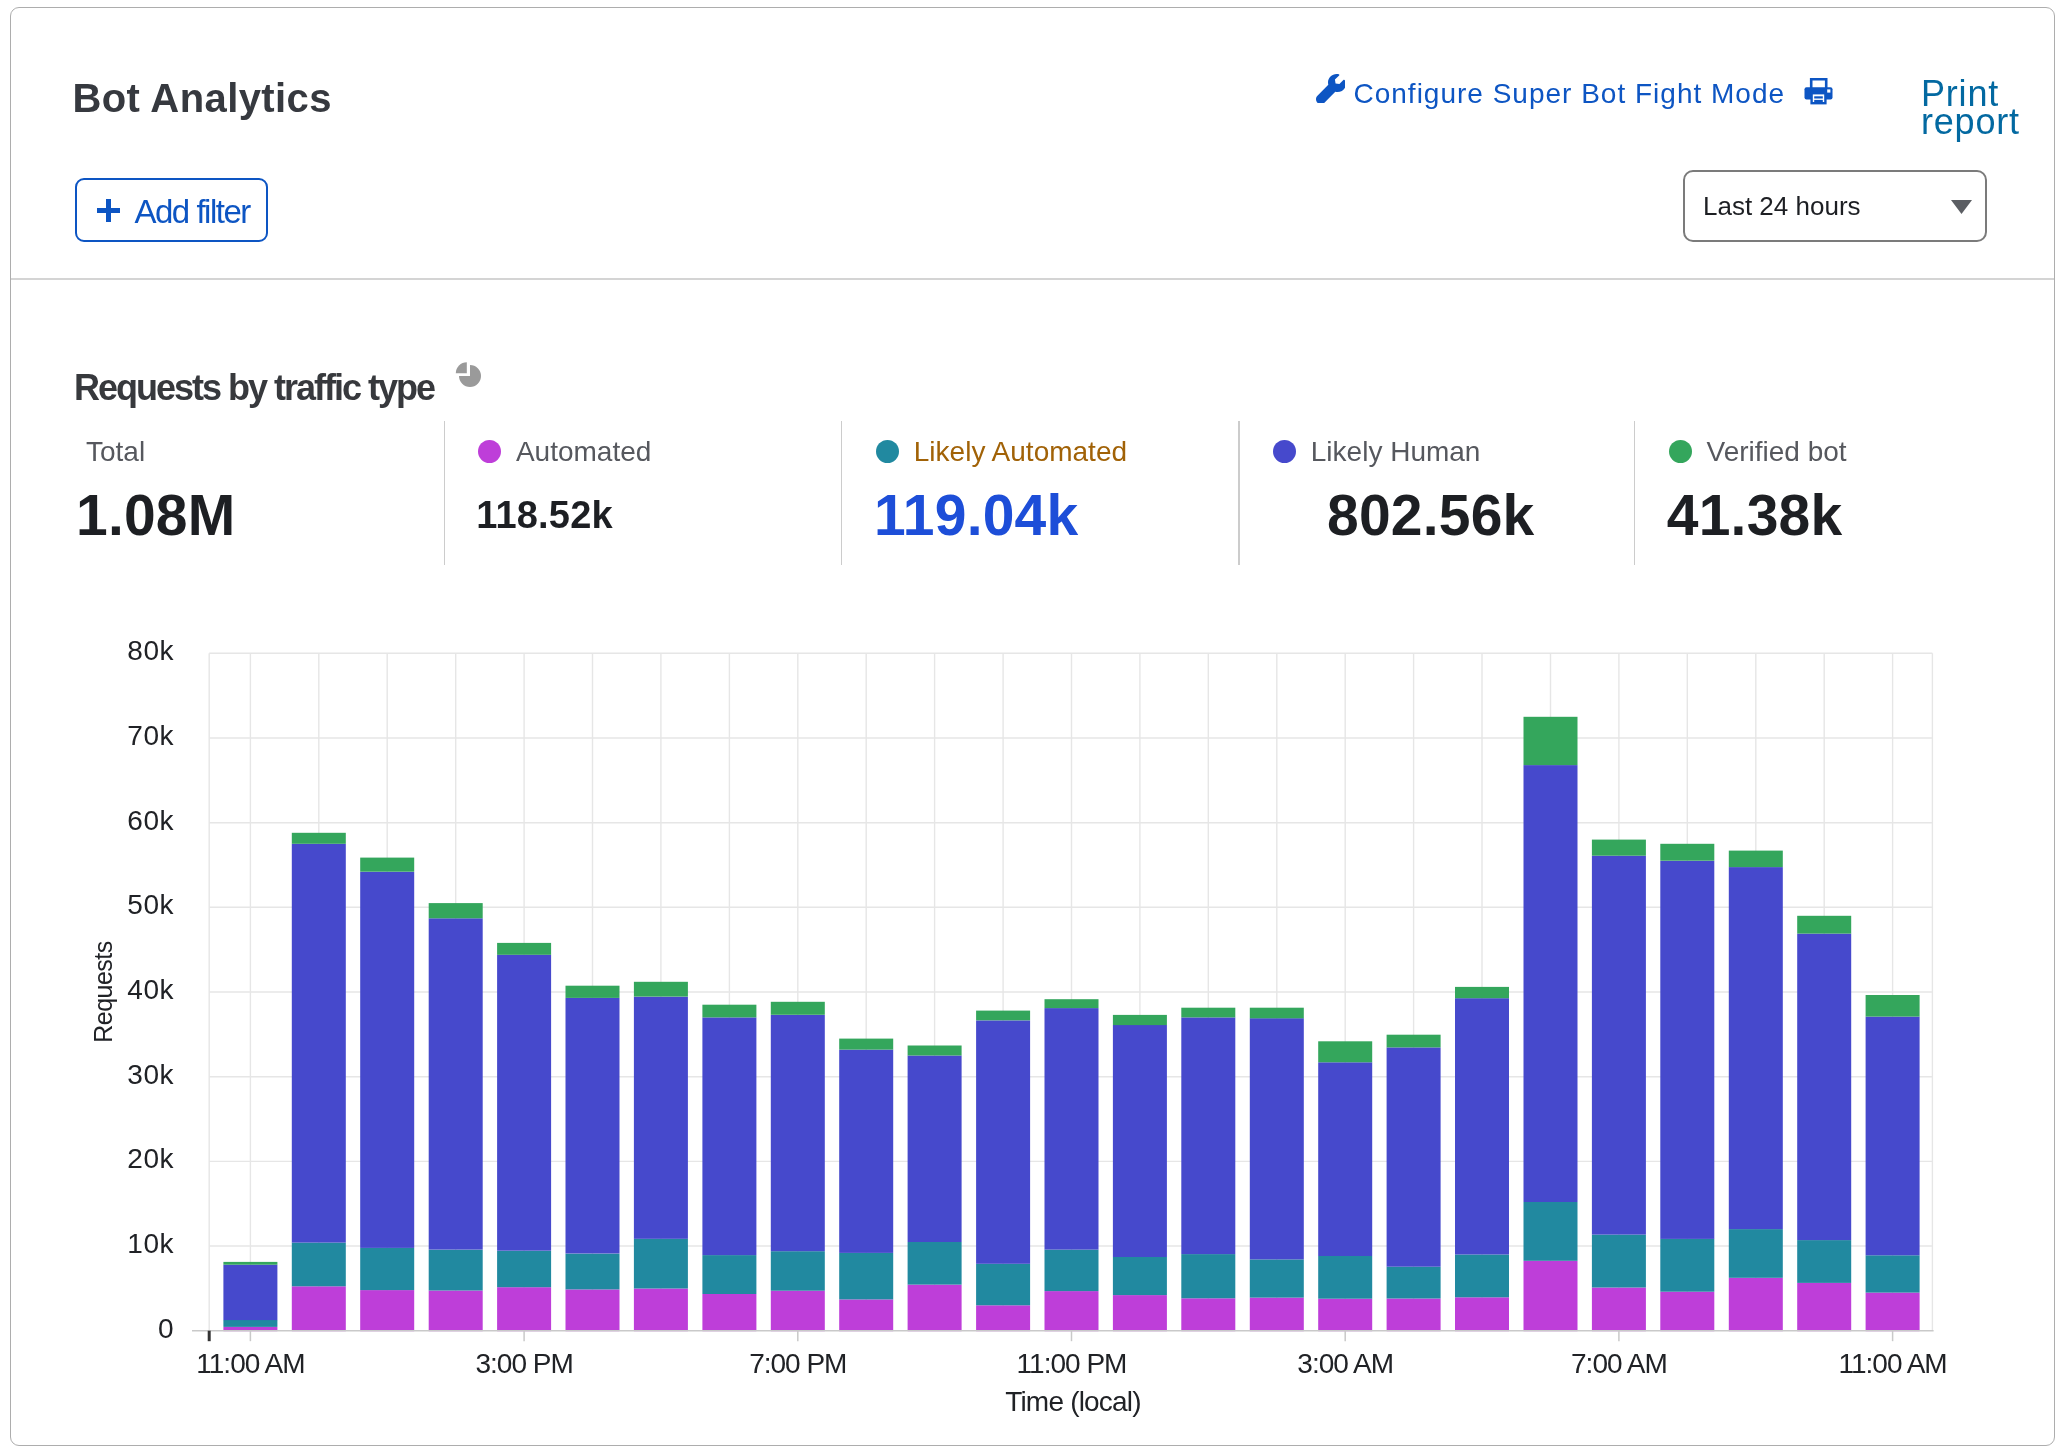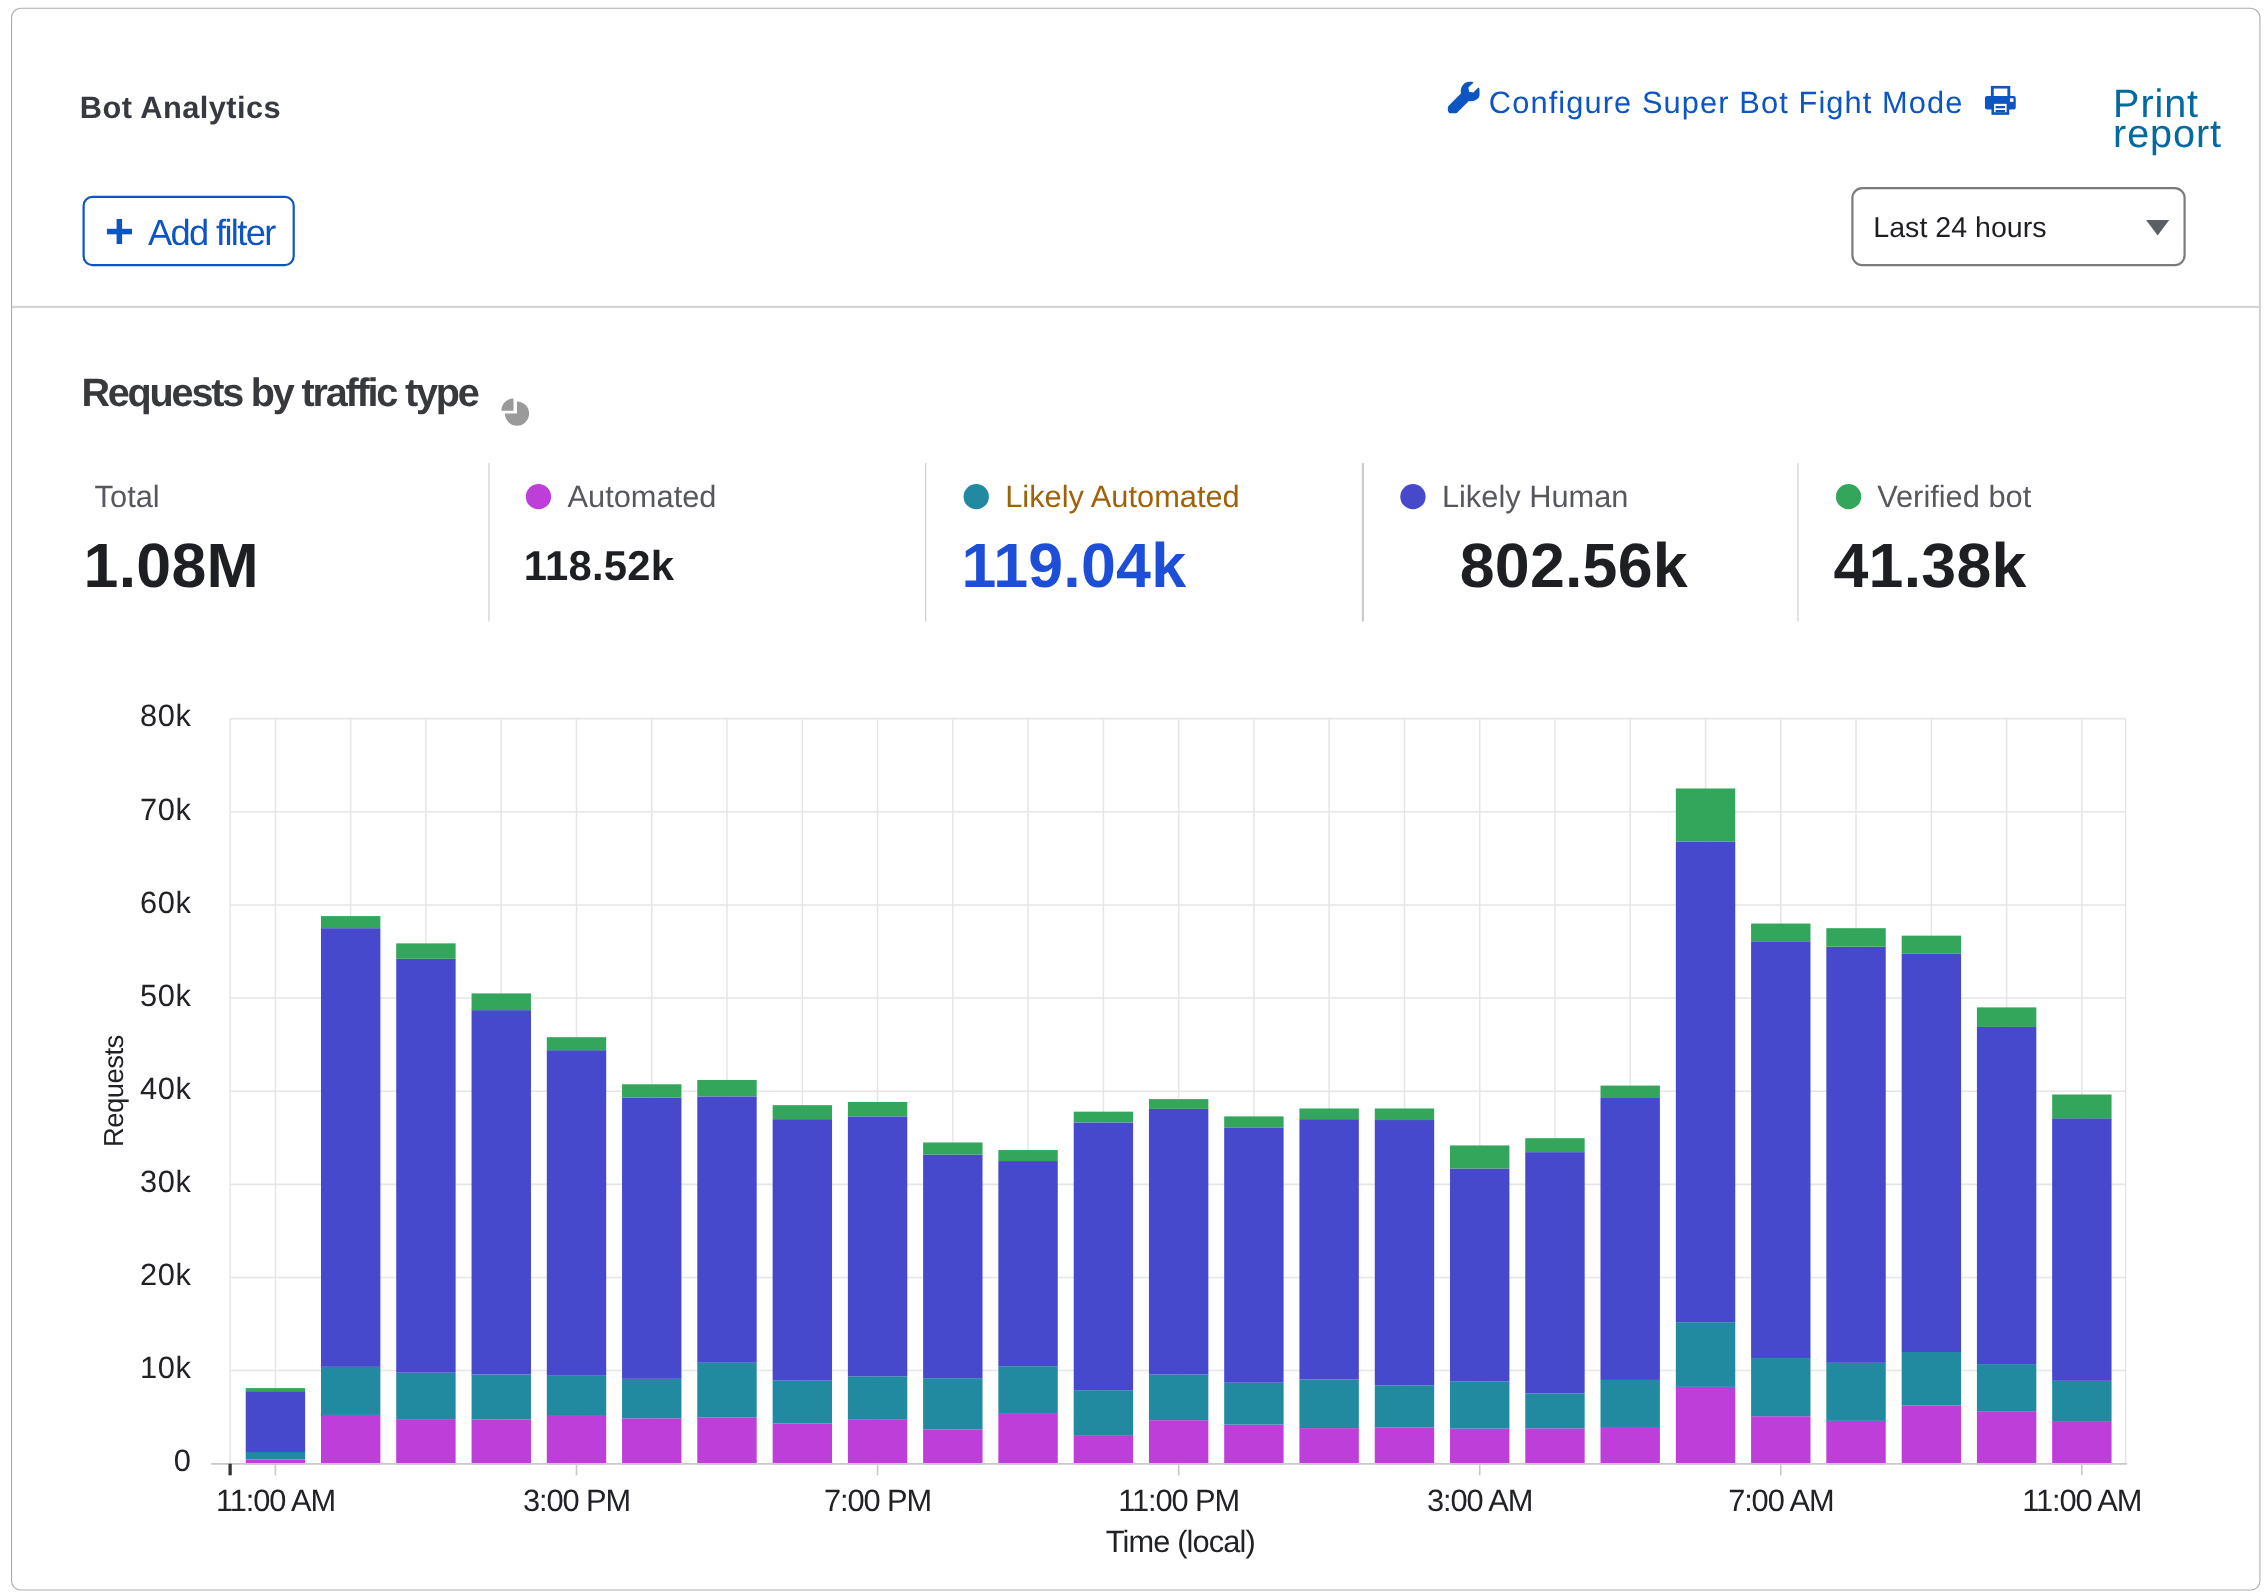--- a/index.html
+++ b/index.html
@@ -4,21 +4,21 @@
 <style>
 * { margin:0; padding:0; box-sizing:border-box; }
 html,body { width:2062px; height:1450px; background:#fff; font-family:"Liberation Sans",sans-serif; position:relative; overflow:hidden; }
 .abs { position:absolute; }
 </style>
 </head>
 <body>
 <div class="abs" style="left:10px;top:7px;width:2044.5px;height:1439px;border:1.5px solid #adadad;border-radius:9px"></div>
 <div class="abs" style="left:11px;top:278px;width:2042.5px;height:1.5px;background:#d4d4d4"></div>
 
-<div class="abs" style="left:72.5px;top:78px;font-size:28px;line-height:40px;font-weight:bold;color:#36393f;letter-spacing:0.4px">Bot Analytics</div>
+<div class="abs" style="left:72.5px;top:78px;font-size:40px;line-height:40px;font-weight:bold;color:#36393f;letter-spacing:0.4px">Bot Analytics</div>
 
 <svg style="position:absolute;left:1315.6px;top:73.7px" width="29" height="29" viewBox="0 0 512 512">
     <path fill="#0d55c3" d="M507.73 109.1c-2.24-9.03-13.54-12.09-20.12-5.51l-74.36 74.36-67.88-11.31-11.31-67.88 74.36-74.36c6.62-6.62 3.43-17.9-5.66-20.16C390.47 1.4 377.29 0 364 0c-84.02 0-152 67.98-152 152 0 13.3 1.72 26.2 4.94 38.49L25.58 381.85c-34.11 34.11-34.11 89.42 0 123.53s89.42 34.11 123.53 0l191.36-191.36c12.29 3.22 25.19 4.94 38.49 4.94 84.02 0 152-67.98 152-152 0-13.28-1.4-26.47-4.23-39.36z"></path>
   </svg>
 <div class="abs" style="left:1353.5px;top:80px;font-size:28px;line-height:28px;color:#0d55c3;letter-spacing:1.0px">Configure Super Bot Fight Mode</div>
 <svg style="position:absolute;left:1803.7px;top:78.2px" width="29" height="27" viewBox="0 0 29 27">
 <rect x="7.2" y="1.2" width="15" height="11" fill="#fff" stroke="#0d55c3" stroke-width="2.6"></rect>
 <rect x="0.5" y="9.2" width="28" height="12.4" rx="2" fill="#0d55c3"></rect>
 <rect x="7.6" y="15.2" width="13.8" height="10" fill="#fff" stroke="#0d55c3" stroke-width="2.4"></rect>
 <rect x="23.2" y="11.4" width="3.2" height="3.2" fill="#fff"></rect>
@@ -33,21 +33,21 @@
 <rect x="9" y="0" width="5" height="23" fill="#0d55c3"></rect>
 </svg>
 <div class="abs" style="left:134.5px;top:195px;font-size:33px;line-height:33px;color:#0d55c3;letter-spacing:-1.5px">Add filter</div>
 
 <div class="abs" style="left:1683.2px;top:170px;width:303.4px;height:72px;border:2px solid #7b7b7b;border-radius:10px"></div>
 <div class="abs" style="left:1703px;top:191px;font-size:26px;line-height:30px;color:#1d1f23">Last 24 hours</div>
 <svg style="position:absolute;left:1950.9px;top:199.6px" width="21" height="14" viewBox="0 0 21 14">
     <polygon points="0,0 21,0 10.5,14" fill="#5b5e63"></polygon>
   </svg>
 
-<div class="abs" style="left:74px;top:339px;font-size:36px;line-height:36px;font-weight:bold;color:#37393d;letter-spacing:-2px">Requests by traffic type</div>
+<div class="abs" style="left:74px;top:370px;font-size:36px;line-height:36px;font-weight:bold;color:#37393d;letter-spacing:-2px">Requests by traffic type</div>
 <svg style="position:absolute;left:455px;top:360.5px" width="30" height="30" viewBox="0 0 30 30">
 <path d="M 4 15 A 11 11 0 1 0 15 4 L 15 15 Z" fill="#9a9a9a"></path>
 <path d="M 11.8 12.3 L 0.8 12.3 A 11 11 0 0 1 11.8 1.3 Z" fill="#9a9a9a"></path>
 </svg>
 
 <div style="position:absolute;left:86.0px;top:437.5px;font-size:28px;line-height:28px;color:#56585e">Total</div>
 <div style="position:absolute;left:76.0px;top:487px;font-size:57px;line-height:57px;font-weight:bold;color:#1d1f23;letter-spacing:0.2px">1.08M</div>
 <div style="position:absolute;left:478.2px;top:440px;width:23px;height:23px;border-radius:50%;background:#be3ed9"></div>
 <div style="position:absolute;left:515.9px;top:437.5px;font-size:28px;line-height:28px;color:#56585e">Automated</div>
 <div style="position:absolute;left:476.2px;top:487px;font-size:38px;line-height:57px;font-weight:bold;color:#1d1f23;letter-spacing:0.2px">118.52k</div>

